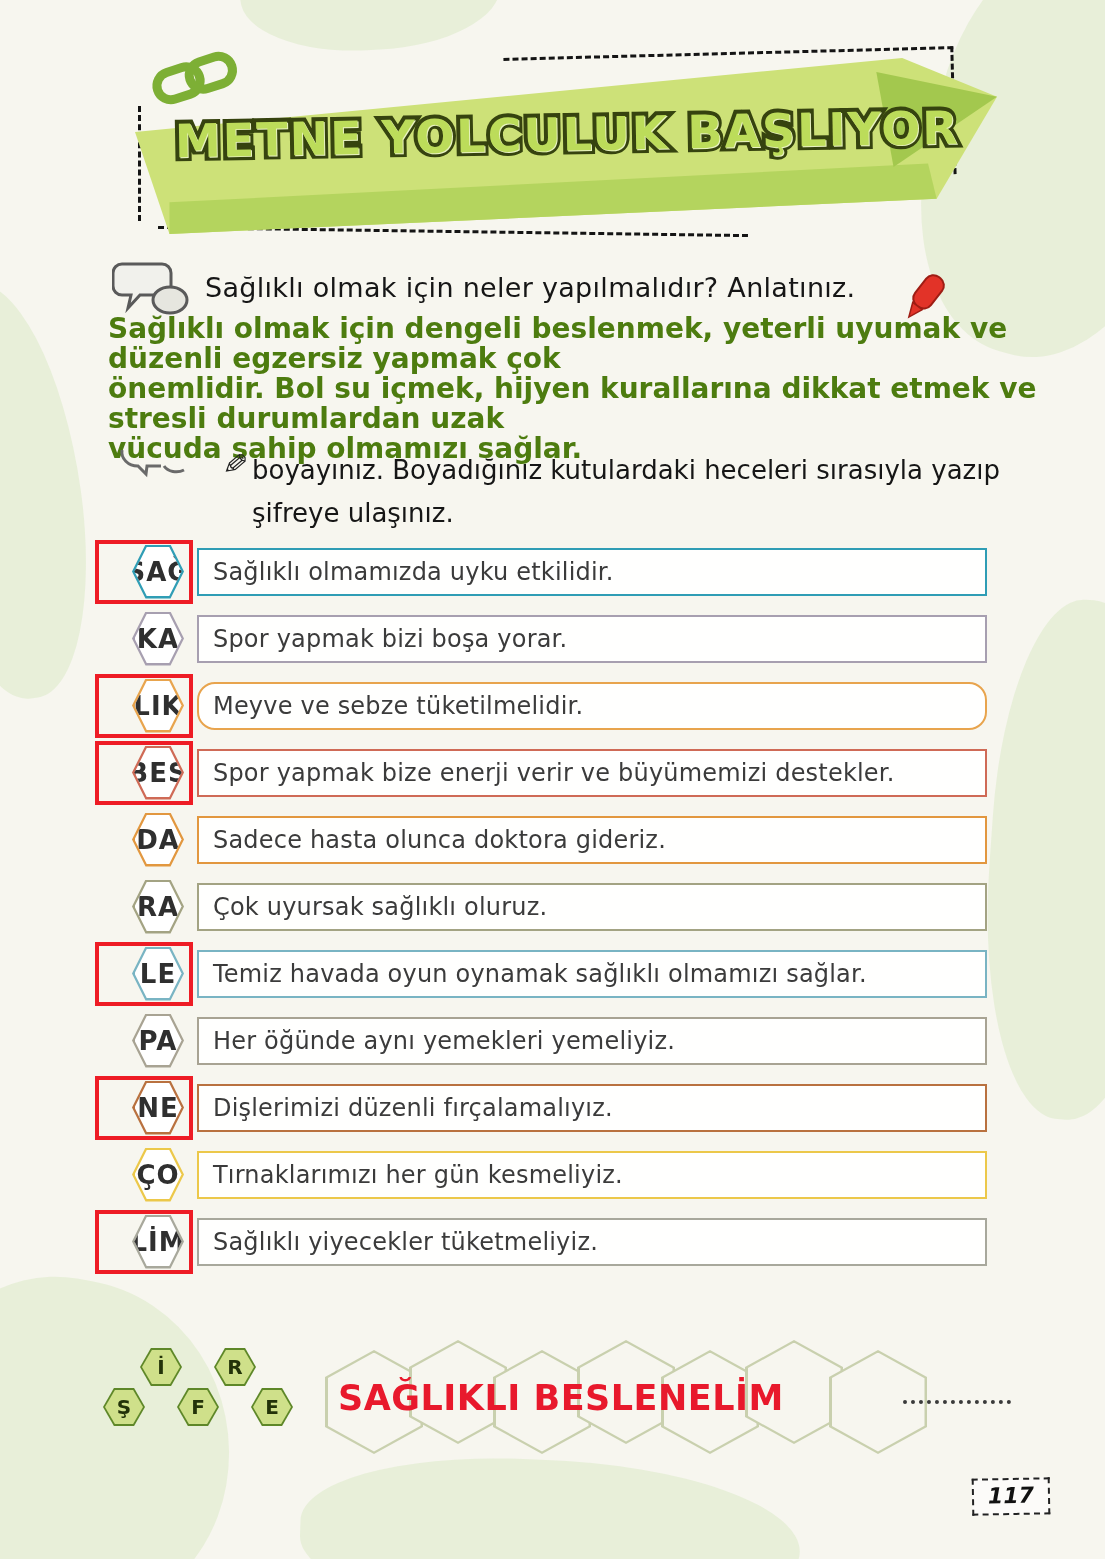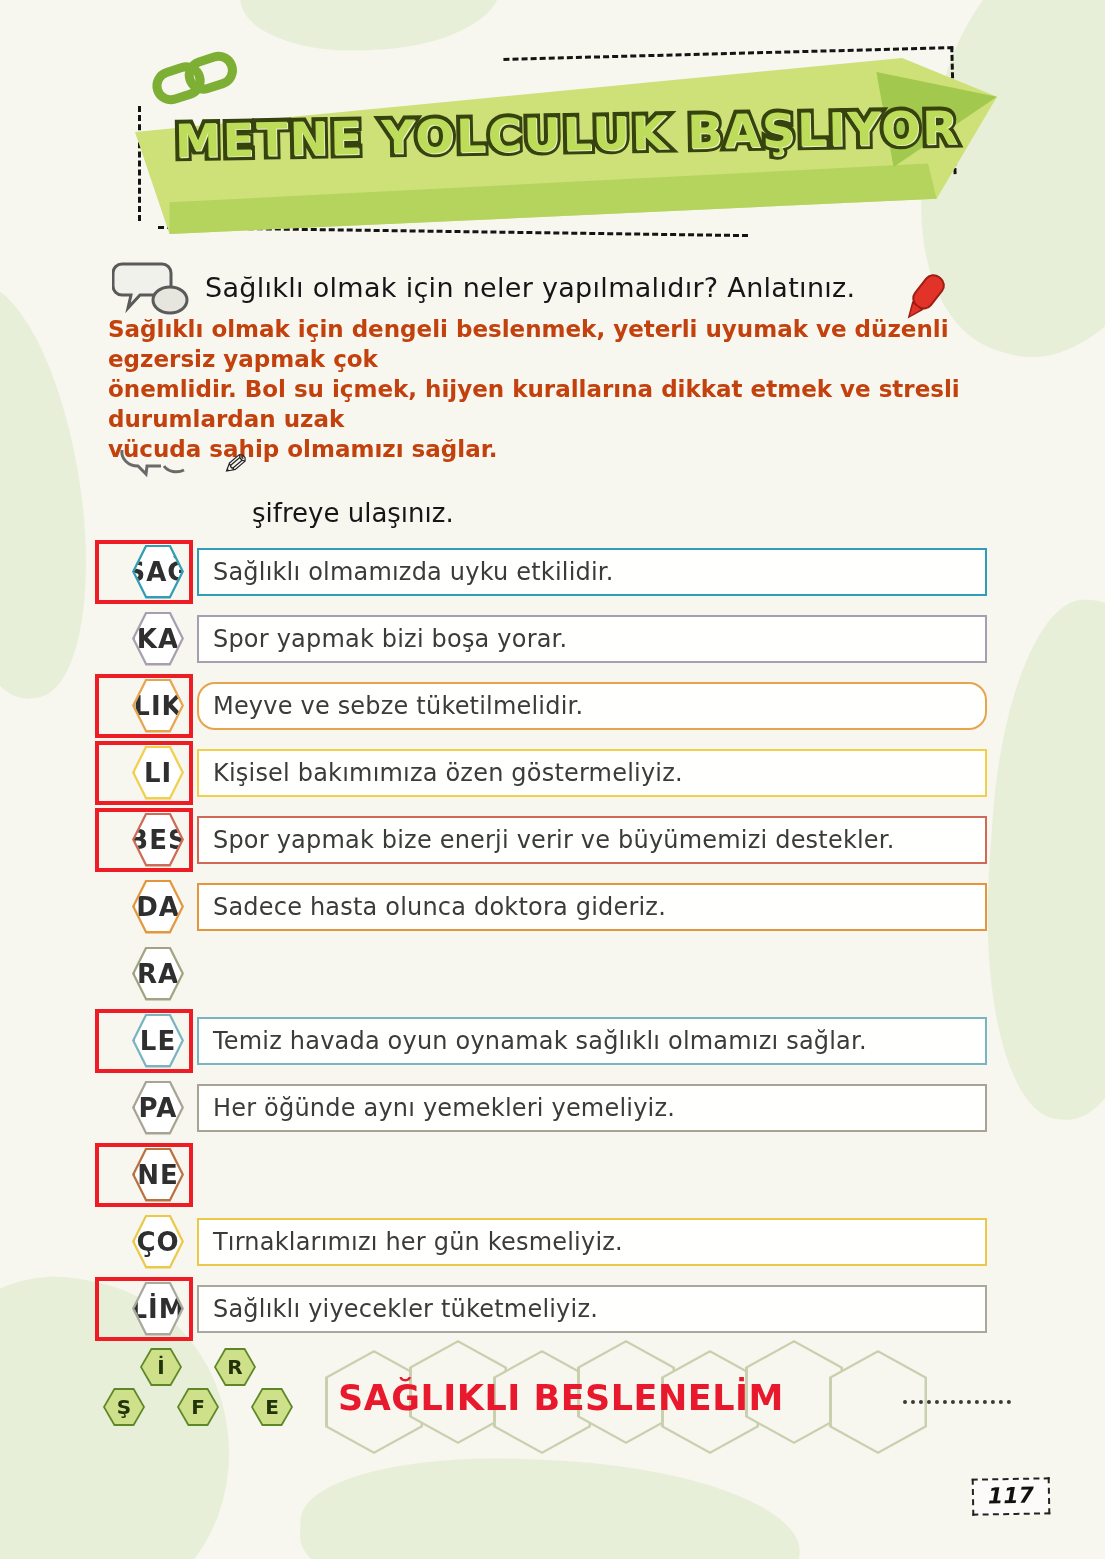--- a/index.html
+++ b/index.html
@@ -58,21 +58,21 @@
   .q-icon { position:absolute; left:112px; top:260px; }
   .question-text {
     position:absolute; left:205px; top:272px; font-size:27px; color:#161616;
     letter-spacing:.3px;
   }
   .pen-icon { position:absolute; left:895px; top:272px; }
 
   
   .answer {
     position:absolute; left:108px; top:314px; width:940px;
-    font-size:23px; font-weight:bold; line-height:30px; color:#c2410c;
+    font-size:28px; font-weight:bold; line-height:30px; color:#4d7c0f;
   }
 
   
   .instr-bubble-icon { position:absolute; left:118px; top:448px; }
   .pencil-icon { position:absolute; left:222px; top:446px; font-size:30px; color:#222;
     transform:rotate(95deg); }
   .instr1 { position:absolute; left:252px; top:455px; font-size:26px; color:#161616; }
   .instr2 { position:absolute; left:252px; top:498px; font-size:26px; color:#161616; }
 
   
@@ -189,20 +189,21 @@
     <div>vücuda sahip olmamızı sağlar.</div>
   </div>
 
   <div class="instr-bubble-icon">
     <svg width="70" height="30" viewBox="0 0 70 30">
       <path d="M4 2 a16 14 0 0 0 16 16 l8 8 1-8 h14" fill="none" stroke="#6a6a6a" stroke-width="3"></path>
       <path d="M46 18 a14 11 0 0 0 20 4" fill="none" stroke="#6a6a6a" stroke-width="3"></path>
     </svg>
   </div>
   <div class="pencil-icon">✎</div>
+  <div class="instr1">boyayınız. Boyadığınız kutulardaki heceleri sırasıyla yazıp</div>
   <div class="instr2">şifreye ulaşınız.</div>
 
   <div class="rows" id="rows">
       <div class="row">
       <div class="hexwrap sel">
         <div class="hex">
           <div class="hex-outer" style="background: rgb(47, 157, 181);"></div>
           <div class="hex-inner">
             <span class="hex-letter">SAĞ</span>
           </div>
@@ -234,33 +235,20 @@
           </div>
         </div>
       </div>
       <div class="sentence" style="border-color: rgb(232, 164, 77); border-radius: 18px;">
         <span class="sentence-text">Meyve ve sebze tüketilmelidir.</span>
       </div>
     </div>
       <div class="row">
       <div class="hexwrap sel">
         <div class="hex">
-          <div class="hex-outer" style="background: rgb(240, 207, 74);"></div>
-          <div class="hex-inner">
-            <span class="hex-letter">LI</span>
-          </div>
-        </div>
-      </div>
-      <div class="sentence" style="border-color: rgb(240, 207, 74);">
-        <span class="sentence-text">Kişisel bakımımıza özen göstermeliyiz.</span>
-      </div>
-    </div>
-      <div class="row">
-      <div class="hexwrap sel">
-        <div class="hex">
           <div class="hex-outer" style="background: rgb(207, 106, 86);"></div>
           <div class="hex-inner">
             <span class="hex-letter">BES</span>
           </div>
         </div>
       </div>
       <div class="sentence" style="border-color: rgb(207, 106, 86);">
         <span class="sentence-text">Spor yapmak bize enerji verir ve büyümemizi destekler.</span>
       </div>
     </div>
@@ -279,20 +267,23 @@
     </div>
       <div class="row">
       <div class="hexwrap">
         <div class="hex">
           <div class="hex-outer" style="background: rgb(163, 163, 131);"></div>
           <div class="hex-inner">
             <span class="hex-letter">RA</span>
           </div>
         </div>
       </div>
+      <div class="sentence" style="border-color: rgb(163, 163, 131);">
+        <span class="sentence-text">Çok uyursak sağlıklı oluruz.</span>
+      </div>
     </div>
       <div class="row">
       <div class="hexwrap sel">
         <div class="hex">
           <div class="hex-outer" style="background: rgb(121, 180, 195);"></div>
           <div class="hex-inner">
             <span class="hex-letter">LE</span>
           </div>
         </div>
       </div>
@@ -314,20 +305,23 @@
       </div>
     </div>
       <div class="row">
       <div class="hexwrap sel">
         <div class="hex">
           <div class="hex-outer" style="background: rgb(185, 113, 63);"></div>
           <div class="hex-inner">
             <span class="hex-letter">NE</span>
           </div>
         </div>
+      </div>
+      <div class="sentence" style="border-color: rgb(185, 113, 63);">
+        <span class="sentence-text">Dişlerimizi düzenli fırçalamalıyız.</span>
       </div>
     </div>
       <div class="row">
       <div class="hexwrap">
         <div class="hex">
           <div class="hex-outer" style="background: rgb(236, 200, 74);"></div>
           <div class="hex-inner">
             <span class="hex-letter">ÇO</span>
           </div>
         </div>

